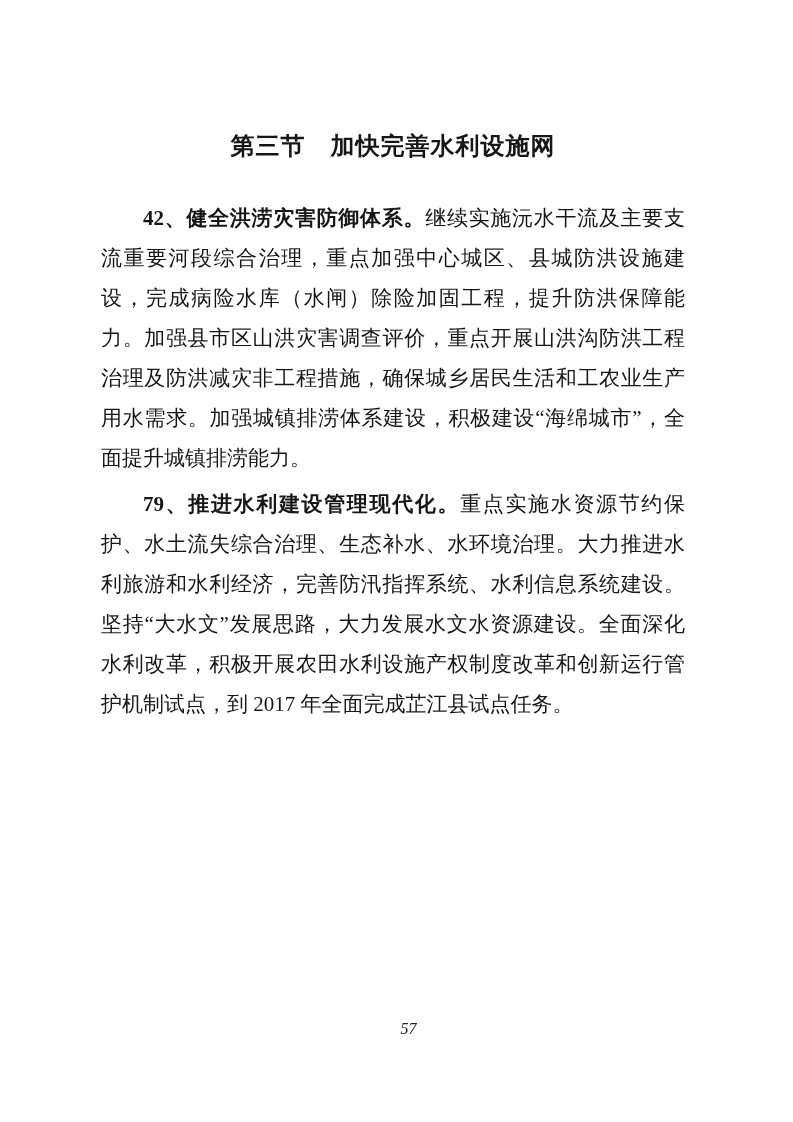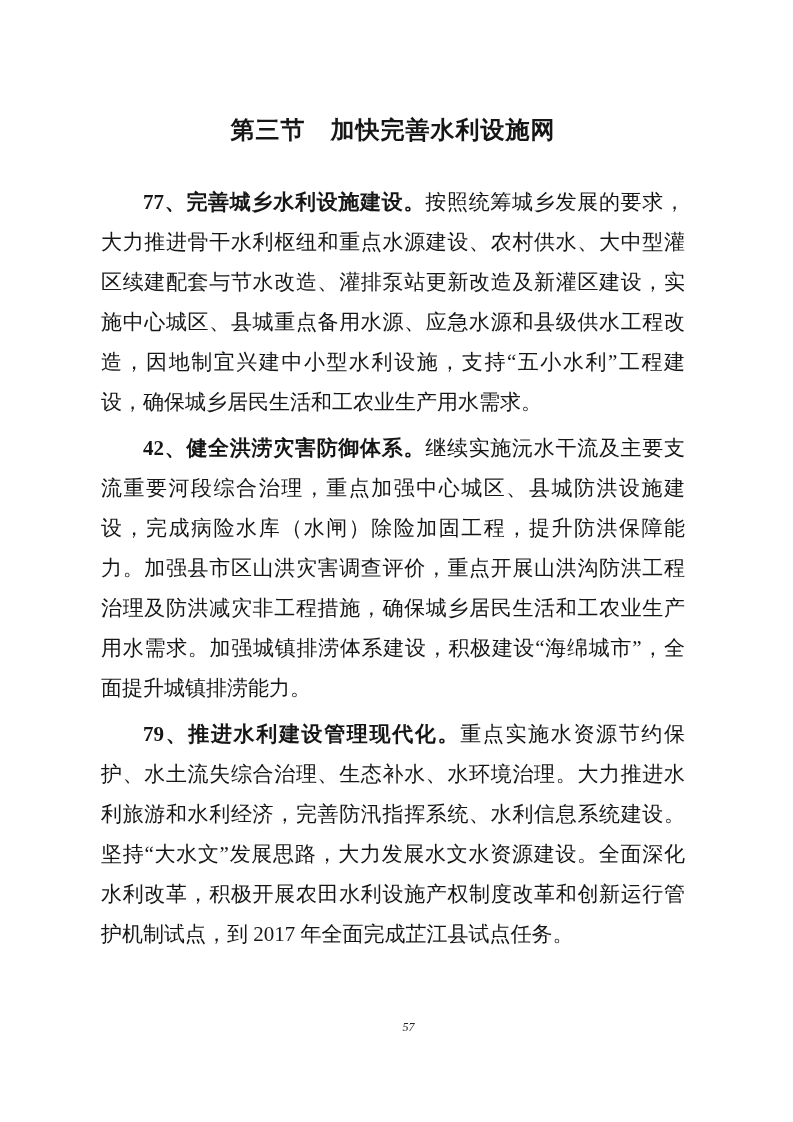--- a/index.html
+++ b/index.html
@@ -20,55 +20,54 @@
     inset: 0;
     box-sizing: border-box;
     padding: 112px 108px 0 101px;
   }
   .heading {
     font-size: 24px;
     line-height: 36px;
     font-weight: bold;
     text-align: center;
     letter-spacing: 1px;
-    margin: 0 0 34px 0;
+    margin: 16px 0 34px 0;
     white-space: pre;
   }
   .para {
     font-size: 21px;
     line-height: 40px;
     text-align: justify;
     text-indent: 2em;
     margin: 0 0 6px 0;
   }
   .para .lead {
     font-weight: bold;
   }
   .page-number {
     position: absolute;
     left: 0;
     right: 0;
     top: 1020px;
     text-align: center;
-    font-size: 12px;
+    font-size: 16px;
     font-style: italic;
     color: #222222;
     padding-left: 24px;
   }
 </style>
 </head>
 <body>
 
 <div class="page">
 
   <h1 class="heading">第三节　加快完善水利设施网</h1>
 
   <div>
 
-    <p class="para"><span class="lead">77、完善城乡水利设施建设。</span><span>按照统筹城乡发展的要求，大力推进骨干水利枢纽和重点水源建设、农村供水、大中型灌区续建配套与节水改造、灌排泵站更新改造及新灌区建设，实施中心城区、县城重点备用水源、应急水源和县级供水工程改造，因地制宜兴建中小型水利设施，支持“五小水利”工程建设，确保城乡居民生活和工农业生产用水需求。</span></p>
 
     <p class="para"><span class="lead">42、健全洪涝灾害防御体系。</span><span>继续实施沅水干流及主要支流重要河段综合治理，重点加强中心城区、县城防洪设施建设，完成病险水库（水闸）除险加固工程，提升防洪保障能力。加强县市区山洪灾害调查评价，重点开展山洪沟防洪工程治理及防洪减灾非工程措施，确保城乡居民生活和工农业生产用水需求。加强城镇排涝体系建设，积极建设“海绵城市”，全面提升城镇排涝能力。</span></p>
 
     <p class="para"><span class="lead">79、推进水利建设管理现代化。</span><span>重点实施水资源节约保护、水土流失综合治理、生态补水、水环境治理。大力推进水利旅游和水利经济，完善防汛指挥系统、水利信息系统建设。坚持“大水文”发展思路，大力发展水文水资源建设。全面深化水利改革，积极开展农田水利设施产权制度改革和创新运行管护机制试点，到 2017 年全面完成芷江县试点任务。</span></p>
 
   </div>
 
   <div class="page-number">57</div>
 
 </div>

